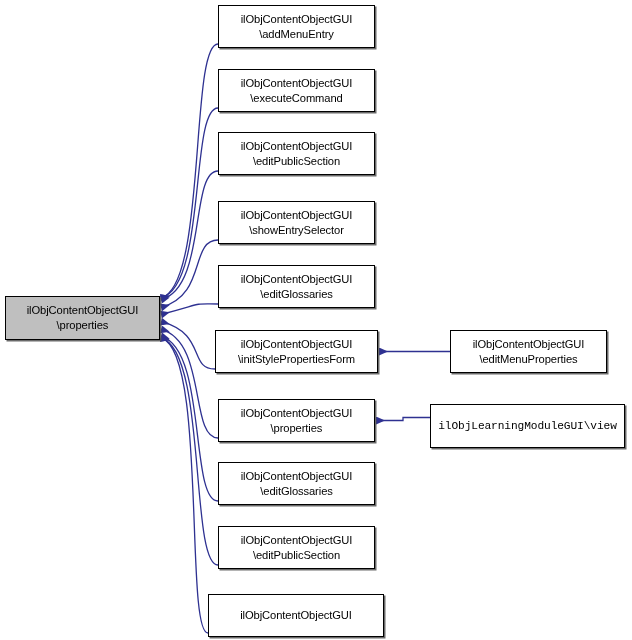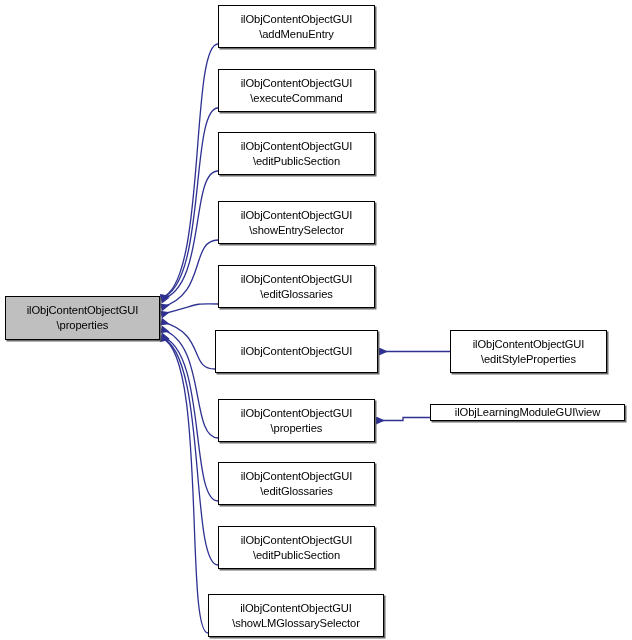--- a/index.html
+++ b/index.html
@@ -106,44 +106,44 @@
     <span class="line2">\showEntrySelector</span>
   </div>
 
   <div class="node" style="left:218px; top:265px; width:157px; height:43px;">
     <span class="line">ilObjContentObjectGUI</span>
     <span class="line2">\editGlossaries</span>
   </div>
 
   <div class="node" style="left:215px; top:330px; width:163px; height:43px;">
     <span class="line">ilObjContentObjectGUI</span>
+    <span class="line2">\initStylePropertiesForm</span>
   </div>
 
   <div class="node" style="left:218px; top:399px; width:157px; height:43px;">
     <span class="line">ilObjContentObjectGUI</span>
     <span class="line2">\properties</span>
   </div>
 
   <div class="node" style="left:218px; top:462px; width:157px; height:43px;">
     <span class="line">ilObjContentObjectGUI</span>
     <span class="line2">\editGlossaries</span>
   </div>
 
   <div class="node" style="left:218px; top:526px; width:157px; height:43px;">
     <span class="line">ilObjContentObjectGUI</span>
     <span class="line2">\editPublicSection</span>
   </div>
 
   <div class="node" style="left:208px; top:594px; width:176px; height:43px;">
     <span class="line">ilObjContentObjectGUI</span>
-    <span class="line2">\showLMGlossarySelector</span>
   </div>
 
   <div class="node" style="left:450px; top:330px; width:157px; height:43px;">
     <span class="line">ilObjContentObjectGUI</span>
-    <span class="line2">\editStyleProperties</span>
+    <span class="line2">\editMenuProperties</span>
   </div>
 
-  <div class="node" style="left:430px; top:404px; width:195px; height:17px;">
+  <div class="node" style="left:430px; top:404px; width:195px; height:44px;font-family:Liberation Mono, monospace;">
     <span class="line">ilObjLearningModuleGUI\view</span>
   </div>
 
 </div>
 
 </body></html>

